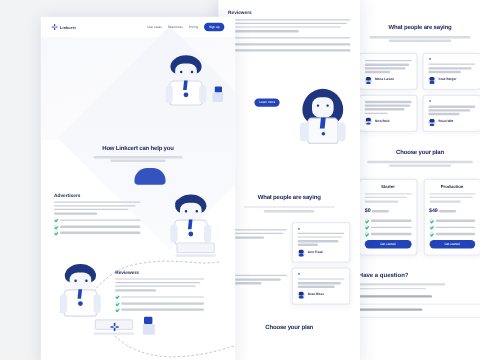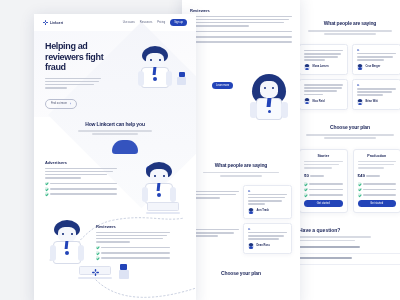--- a/index.html
+++ b/index.html
@@ -383,33 +383,20 @@
         <span class="logo-text">Linkcert</span>
       </div>
       <div class="l-nav-links">
         <span class="nav-link">Use cases</span>
         <span class="nav-link">Resources</span>
         <span class="nav-link">Pricing</span>
         <span class="nav-cta">Sign up</span>
       </div>
     </div>
 
-    <div class="hero-inner">
-      <div class="hero-title">Helping ad reviewers fight fraud</div>
-      <div class="hero-sub">
-        <span class="ph" style="width:100%"></span>
-          <span class="ph" style="width:96%"></span>
-        <span class="ph" style="width:88%"></span>
-          <span class="ph" style="width:40%"></span>
-      </div>
-      <div class="hero-btn">
-        <span>Find out more</span>
-        <span class="arr">›</span>
-      </div>
-    </div>
 
     <div class="char hero-char">
       <div class="hair" style="left:4px; top:0; width:26px; height:16px;"></div>
       <div class="face" style="left:8px; top:7px; width:18px; height:15px;"></div>
       <div class="eye" style="left:12px; top:13px; width:1.6px; height:1.6px;"></div>
       <div class="eye" style="left:21px; top:13px; width:1.6px; height:1.6px;"></div>
       <div class="body" style="left:3px; top:21px; width:28px; height:21px;"></div>
       <div class="collar" style="left:15px; top:21px; width:3.4px; height:8px; transform:skewX(-6deg);"></div>
       <div class="badge" style="left:15px; top:31px; width:4px; height:4px;"></div>
       <div class="arm" style="left:0px; top:25px; width:6px; height:15px;"></div>

